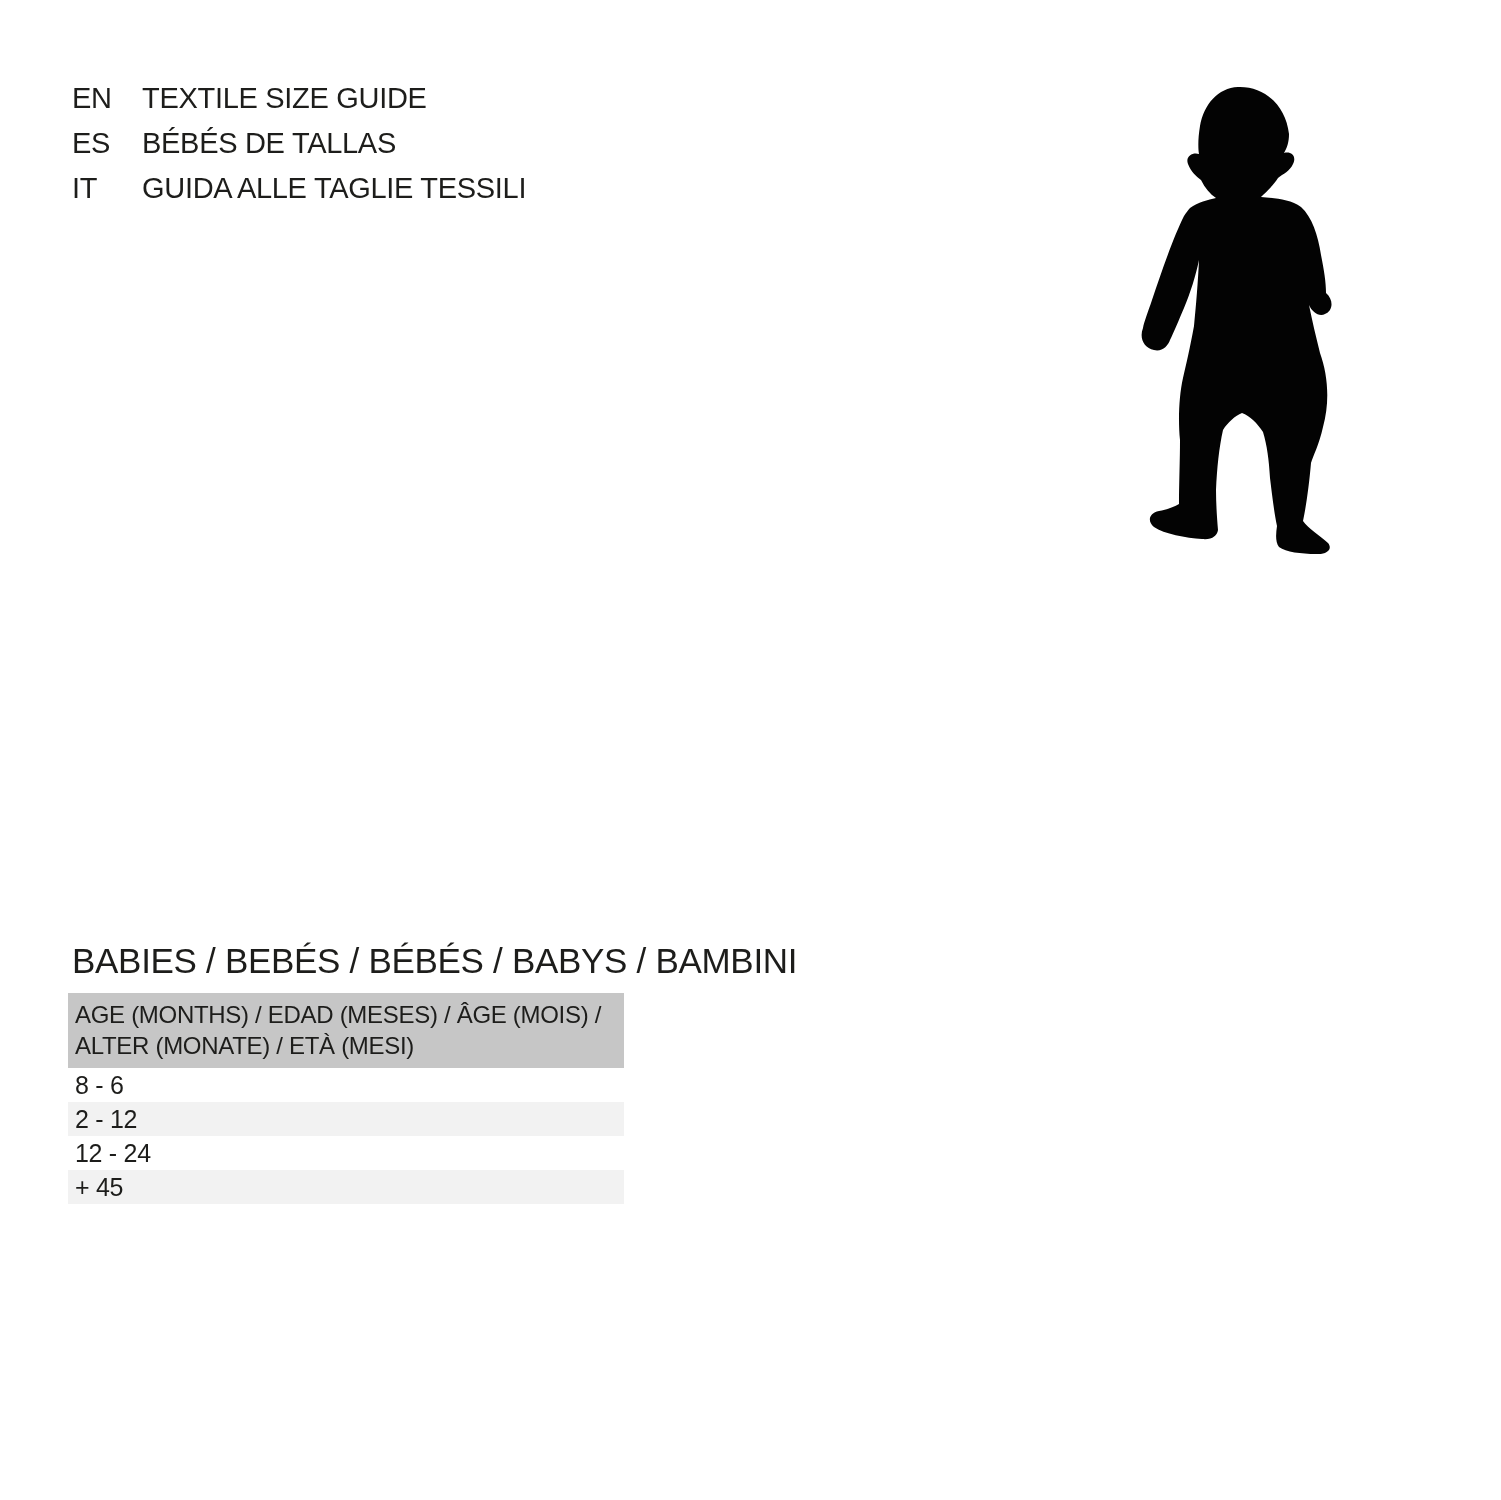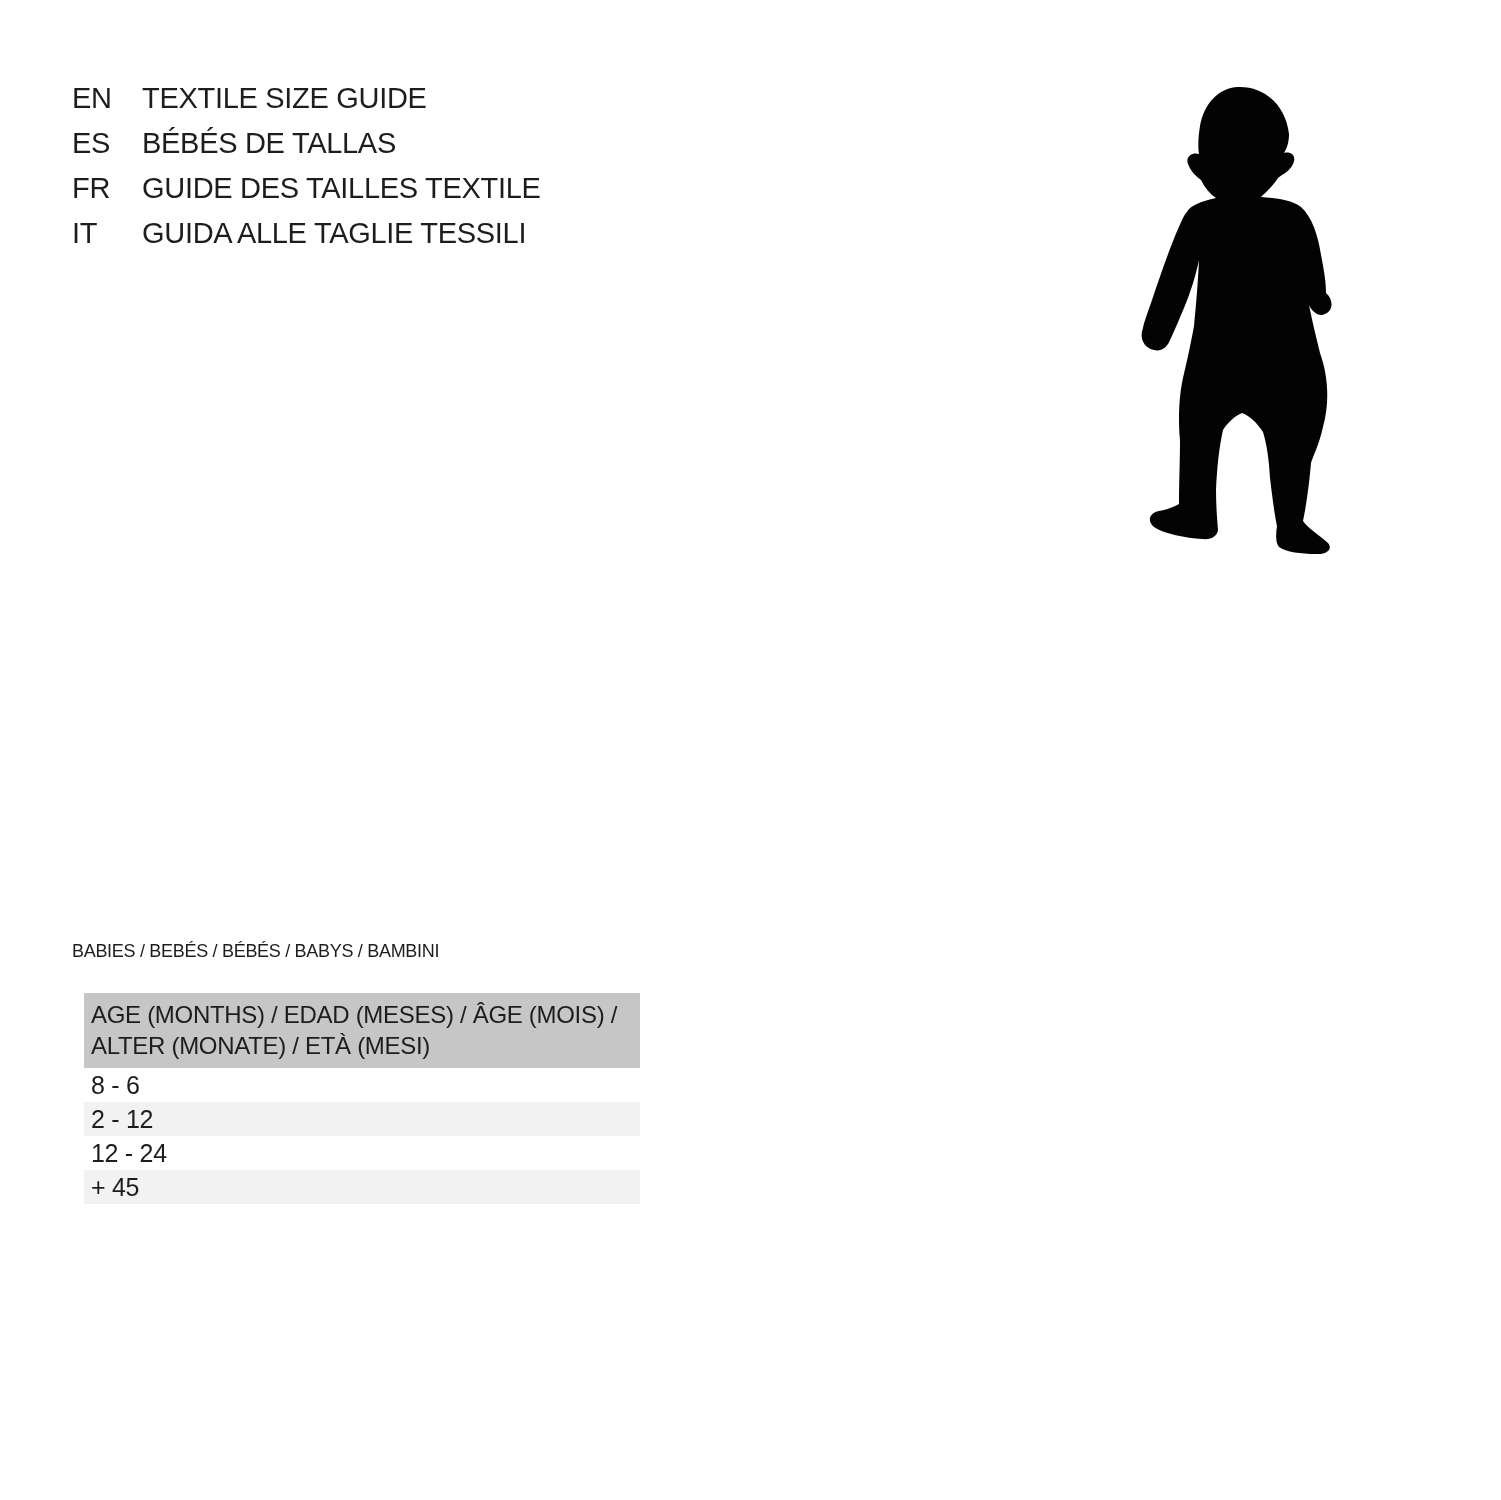--- a/index.html
+++ b/index.html
@@ -64,28 +64,28 @@
   }
   .figure path {
     fill: var(--silhouette, #000000);
   }
 
   
   .section-title {
     position: absolute;
     left: 60px;
     top: 941px;
-    font-size: 18px;
+    font-size: 35px;
     font-weight: 500;
     letter-spacing: -0.3px;
     white-space: nowrap;
   }
   .size-table {
     position: absolute;
-    left: 72px;
+    left: 56px;
     top: 993px;
     width: 556px;
   }
   .table-header {
     background: var(--header-bg, #c6c6c6);
     padding: 6px 10px 7px 7px;
     font-size: 24px;
     font-weight: 500;
     line-height: 31px;
     letter-spacing: -0.3px;
@@ -111,24 +111,20 @@
 <div class="page">
 
   <div class="lang-list">
       <div class="lang-row">
       <span class="lang-code">EN</span>
       <span class="lang-label">TEXTILE SIZE GUIDE</span>
     </div>
       <div class="lang-row stripe">
       <span class="lang-code">ES</span>
       <span class="lang-label">BÉBÉS DE TALLAS</span>
-    </div>
-      <div class="lang-row">
-      <span class="lang-code">FR</span>
-      <span class="lang-label">GUIDE DES TAILLES TEXTILE</span>
     </div>
       <div class="lang-row">
       <span class="lang-code">IT</span>
       <span class="lang-label">GUIDA ALLE TAGLIE TESSILI</span>
     </div>
     </div>
 
 
   <div class="figure">
     <svg viewBox="0 0 280 500" xmlns="http://www.w3.org/2000/svg" aria-hidden="true">

